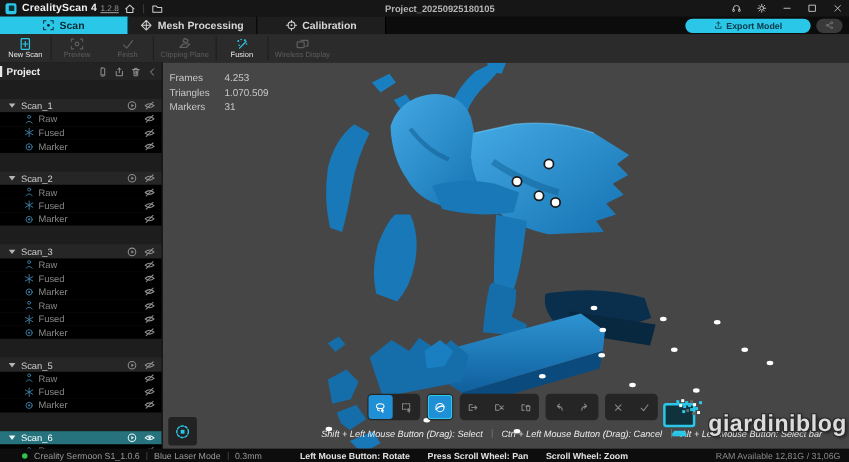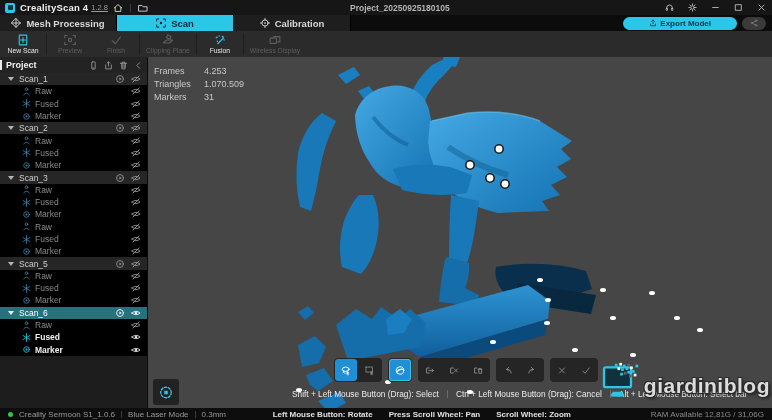--- a/index.html
+++ b/index.html
@@ -45,21 +45,21 @@
 
   
   #main{position:absolute;top:57px;left:0;right:0;bottom:12px;display:flex;}
   #sidebar{width:148px;background:#1d1d1d;border-right:1px solid #0a0a0a;display:flex;flex-direction:column;}
   #side-header{height:16px;display:flex;align-items:center;background:#232323;padding:0 4px 0 0;}
   .sh-bar{width:2px;height:10px;background:#e8e8e8;margin-right:4px;}
   .sh-label{color:#f0f0f0;font-size:9px;font-weight:bold;flex:1;}
   .sh-ic{display:inline-flex;width:9px;height:9px;color:#9a9a9a;margin-left:6px;}
   #tree{flex:1;overflow:hidden;}
   .trow{height:12.3px;display:flex;align-items:center;font-size:8.5px;}
-  .trow.parent{background:#262626;color:#cfcfcf;}
+  .trow.parent{background:#262626;color:#cfcfcf;margin-top:17px;}
   .trow.child{background:#000000;color:#8a8a8a;}
   .trow.selected{background:#26737d;color:#ffffff;}
   .trow .exp{width:0;height:0;border-left:3.5px solid transparent;border-right:3.5px solid transparent;border-top:4.5px solid #b5b5b5;margin:0 5px 0 8px;}
   .trow.selected .exp{border-top-color:#eaf6f8;}
   .trow .cic{display:inline-flex;width:9px;height:9px;margin:0 4px 0 22px;color:#3d7fa6;}
   .trow .cic.bright{color:#2bc7e9;}
   .trow .tname{flex:1;white-space:nowrap;}
   .trow.child.bright{color:#f0f0f0;font-weight:bold;}
   .trow .ric{display:inline-flex;width:10px;height:10px;margin-right:6px;color:#8f8f8f;}
   .trow .ric.eye-open{color:#d8d8d8;}
@@ -75,29 +75,29 @@
   #locate-btn .ic{width:15px;height:15px;color:#2bc7e9;}
 
   #sel-toolbar{position:absolute;left:186px;bottom:26px;display:flex;align-items:center;gap:6px;}
   .sgroup{display:flex;gap:2px;background:#252525;border-radius:4px;padding:1px;}
   .sbtn{width:22px;height:22px;border-radius:3px;border:none;background:transparent;display:flex;align-items:center;justify-content:center;}
   .sbtn .ic{width:13px;height:13px;color:#8a8a8a;}
   .sbtn.active{background:#1f8fd6;}
   .sbtn.active .ic{color:#fff;}
   .sbtn.framed{outline:1px solid #2bc7e9;outline-offset:-1px;}
 
-  #hints{position:absolute;left:144px;bottom:9px;display:flex;align-items:center;gap:8px;font-size:8.3px;color:#ececec;white-space:nowrap;}
+  #hints{position:absolute;left:144px;bottom:9px;display:flex;align-items:center;gap:8px;font-size:8.3px;color:#ececec;white-space:nowrap;font-style:italic;}
   .hint-sep{width:1px;height:8px;background:#6a6a6a;}
 
   #watermark{position:absolute;right:2px;bottom:10px;display:flex;align-items:flex-end;gap:2px;}
   #wm-text{font-size:21px;font-weight:bold;letter-spacing:.5px;color:#dcdcdc;
     text-shadow:1px 1px 0 #2a2a2a,-1px -1px 0 #2a2a2a,1px -1px 0 #2a2a2a,-1px 1px 0 #2a2a2a,2px 2px 3px rgba(0,0,0,.55);}
 
   
-  #statusbar{position:absolute;left:0;right:0;bottom:0;height:12px;background:#0d0d0d;display:flex;align-items:center;font-size:8px;color:#9a9a9a;}
+  #statusbar{position:absolute;left:0;right:0;bottom:0;height:12px;background:#0d0d0d;display:flex;align-items:center;font-size:8px;color:#9a9a9a;padding-left:12px;}
   .sb-left{display:flex;align-items:center;gap:6px;padding-left:8px;}
   .sb-dot{width:5px;height:5px;border-radius:50%;background:#35c24a;}
   .sb-sep{width:1px;height:7px;background:#3a3a3a;}
   .sb-center{position:absolute;left:50%;transform:translateX(-38%);display:flex;gap:16px;color:#e2e2e2;font-weight:bold;white-space:nowrap;}
   .sb-right{position:absolute;right:8px;color:#8a8a8a;}
 
   .ic svg{width:100%;height:100%;display:block;}
 </style>
 </head>
 <body>
@@ -151,36 +151,36 @@
       <span class="tbi ic">
           <svg viewBox="0 0 16 16" fill="none" stroke="currentColor" stroke-width="1.5" stroke-linecap="round" stroke-linejoin="round">
             <path d="M3.5 3.5l9 9M12.5 3.5l-9 9"></path>
           </svg>
         </span>
     </div>
   </header>
 
   <nav id="tabbar">
     <div id="tabs">
+        <div class="tab active">
+          <span class="ic ">
+            <svg viewBox="0 0 16 16" fill="none" stroke="currentColor" stroke-width="1.5" stroke-linecap="round" stroke-linejoin="round">
+              <path d="M1 5V1.5h3.5M11.5 1.5H15V5M1 11v3.5h3.5M15 11v3.5h-3.5"></path>
+              <circle cx="8" cy="8" r="2" fill="currentColor" stroke="none"></circle>
+            </svg>
+          </span>
+          <span>Scan</span>
+        </div>
         <div class="tab">
           <span class="ic ">
             <svg viewBox="0 0 16 16" fill="none" stroke="currentColor" stroke-width="1.5" stroke-linecap="round" stroke-linejoin="round">
               <path d="M8 1 L15 8 L8 15 L1 8 Z M8 1 V15 M1 8 H15"></path>
             </svg>
           </span>
           <span>Mesh Processing</span>
-        </div>
-        <div class="tab active">
-          <span class="ic ">
-            <svg viewBox="0 0 16 16" fill="none" stroke="currentColor" stroke-width="1.5" stroke-linecap="round" stroke-linejoin="round">
-              <path d="M1 5V1.5h3.5M11.5 1.5H15V5M1 11v3.5h3.5M15 11v3.5h-3.5"></path>
-              <circle cx="8" cy="8" r="2" fill="currentColor" stroke="none"></circle>
-            </svg>
-          </span>
-          <span>Scan</span>
         </div>
         <div class="tab">
           <span class="ic ">
             <svg viewBox="0 0 16 16" fill="none" stroke="currentColor" stroke-width="1.5" stroke-linecap="round" stroke-linejoin="round">
               <circle cx="8" cy="8" r="5"></circle>
               <path d="M8 0.5v3M8 12.5v3M0.5 8h3M12.5 8h3"></path>
               <circle cx="8" cy="8" r="1.4" fill="currentColor" stroke="none"></circle>
             </svg>
           </span>
           <span>Calibration</span>

